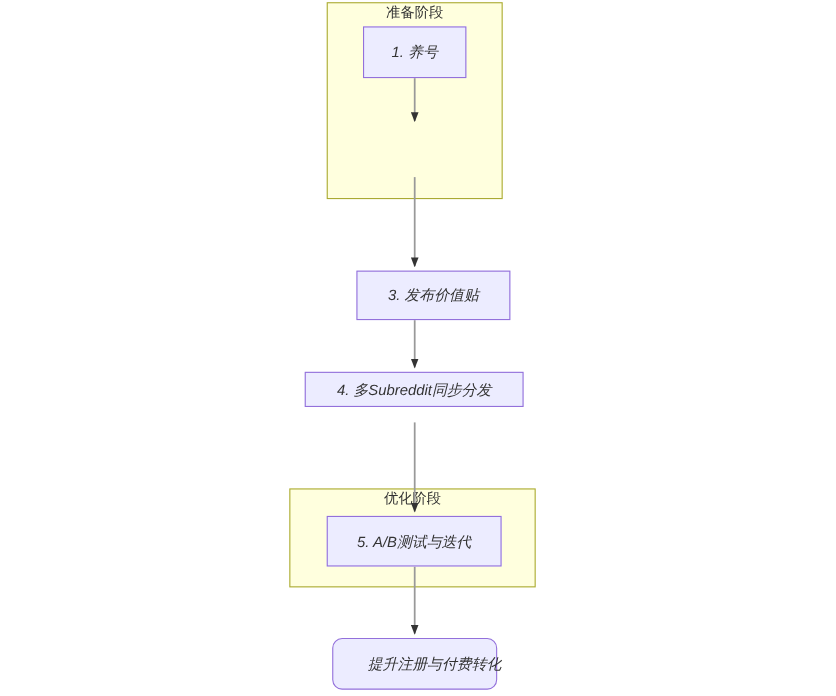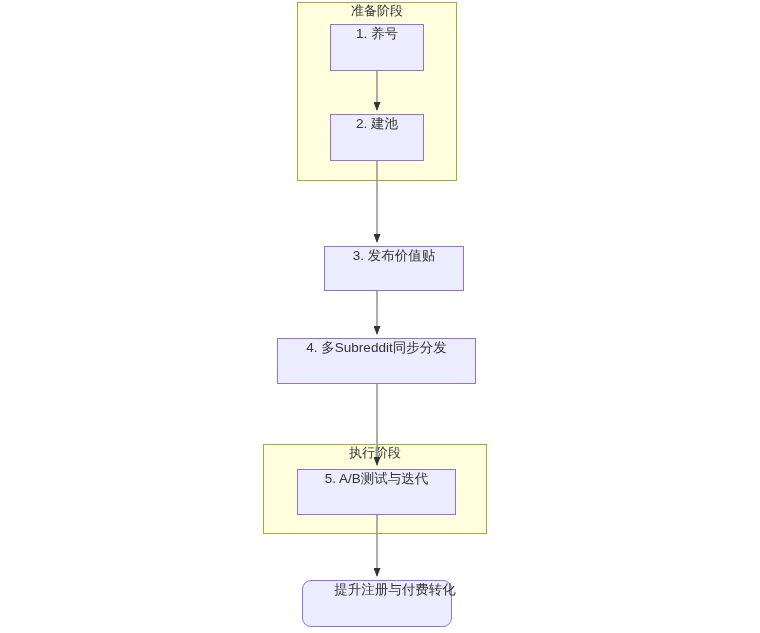--- a/index.html
+++ b/index.html
@@ -37,22 +37,24 @@
     color: #333333;
     line-height: 16px;
     white-space: nowrap;
   }
   .node {
     position: absolute;
     background: #ececff;
     border: 1px solid #9370db;
     box-sizing: border-box;
     display: flex;
+    align-items: center;
     justify-content: center;
     text-align: center;
+    font-style: italic;
   }
   .node-label {
     font-size: 13.5px;
     color: #333333;
     line-height: 17px;
     white-space: nowrap;
   }
   .node.rounded {
     border-radius: 9px;
     padding-left: 36px;
@@ -70,21 +72,21 @@
 <body>
 
 <div id="diagram">
 
   <div class="cluster" style="left:297px; top:2px; width:160px; height:179px;">
     <div class="cluster-label">准备阶段</div>
   </div>
 
 
   <div class="cluster" style="left:263px; top:444px; width:224px; height:90px;">
-    <div class="cluster-label">执行阶段</div>
+    <div class="cluster-label">优化阶段</div>
   </div>
 
   <svg class="edge-layer" viewBox="0 0 760 633" width="760" height="633">
     <defs>
       <marker id="arrowhead" markerWidth="9" markerHeight="7" refX="8" refY="3.5" orient="auto" markerUnits="userSpaceOnUse">
         <path d="M0,0 L9,3.5 L0,7 z" fill="#333333"></path>
       </marker>
     </defs>
     <g stroke="#999999" stroke-width="1.6" fill="none">
       <line x1="377" y1="71" x2="377" y2="110" marker-end="url(#arrowhead)"></line>
@@ -92,29 +94,26 @@
       <line x1="377" y1="291" x2="377" y2="334" marker-end="url(#arrowhead)"></line>
       <line x1="377" y1="384" x2="377" y2="465" marker-end="url(#arrowhead)"></line>
       <line x1="377" y1="515" x2="377" y2="576" marker-end="url(#arrowhead)"></line>
     </g>
   </svg>
 
   <div class="node" style="left:330px; top:24px; width:94px; height:47px;">
     <span class="node-label">1. 养号</span>
   </div>
 
-  <div class="node" style="left:330px; top:114px; width:94px; height:47px;">
-    <span class="node-label">2. 建池</span>
-  </div>
 
   <div class="node" style="left:307px; top:246px; width:140px; height:45px;margin-left:17px;">
     <span class="node-label">3. 发布价值贴</span>
   </div>
 
-  <div class="node" style="left:277px; top:338px; width:199px; height:46px;">
+  <div class="node" style="left:277px; top:338px; width:199px; height:32px;">
     <span class="node-label">4. 多Subreddit同步分发</span>
   </div>
 
   <div class="node" style="left:297px; top:469px; width:159px; height:46px;">
     <span class="node-label">5. A/B测试与迭代</span>
   </div>
 
   <div class="node rounded" style="left:302px; top:580px; width:150px; height:47px;">
     <span class="node-label">提升注册与付费转化</span>
   </div>

